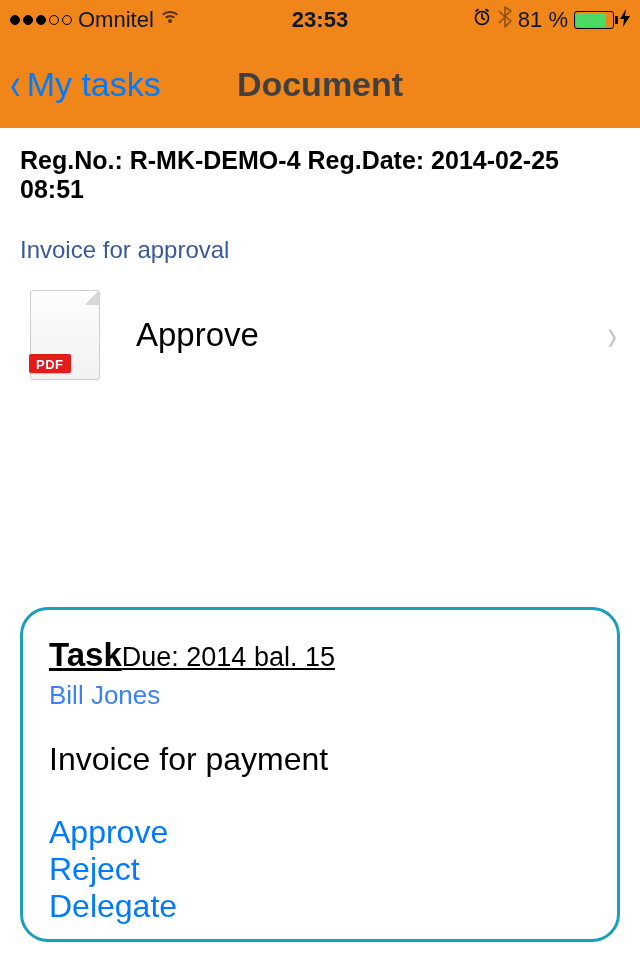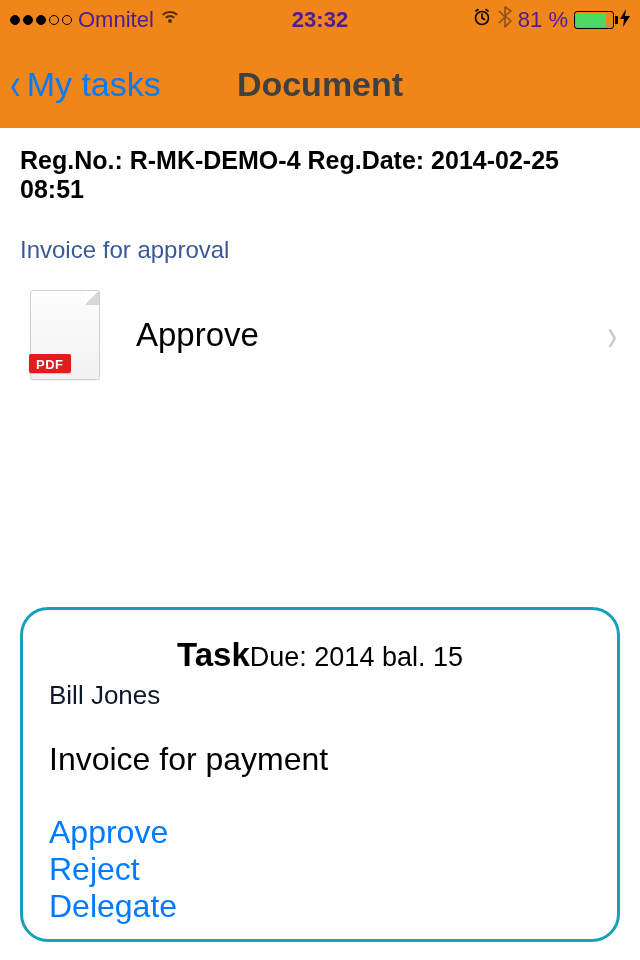--- a/index.html
+++ b/index.html
@@ -10,21 +10,21 @@
       background: #ffffff;
       overflow: hidden;
       position: relative;
     }
     .status-bar {
       height: 40px;
       background: #f08519;
       display: flex;
       align-items: center;
       padding: 0 10px;
-      color: #4c1d95;
+      color: #0f172a;
       font-size: 22px;
       font-weight: 400;
       justify-content: center;
     }
     .status-left { display: flex; align-items: center; gap: 6px; flex: 1; }
     .status-center { flex: 0; font-weight: 600; }
     .status-right { display: flex; align-items: center; gap: 6px; flex: 1; justify-content: flex-end; }
     .signal-dots { display: flex; gap: 3px; }
     .dot { width: 10px; height: 10px; border-radius: 50%; border: 1.5px solid #000; }
     .dot.filled { background: #000; }
@@ -93,24 +93,24 @@
       box-shadow: 0 1px 1px rgba(0,0,0,0.2);
       letter-spacing: 0.5px;
     }
     .file-name { font-size: 33px; color: #000; flex: 1; }
     .file-chevron { color: #c7c7cc; font-size: 44px; font-weight: 300; transform: scaleX(0.65); }
     .task-card {
       position: absolute; left: 20px; right: 20px; bottom: 18px;
       border: 3px solid #199fb8; border-radius: 28px;
       padding: 26px 26px 14px 26px;
     }
-    .task-header { display: flex; justify-content: center; align-items: baseline; }
+    .task-header { display: flex; justify-content: flex-start; align-items: baseline; text-decoration: underline; }
     .task-title { font-size: 33px; font-weight: 700; color: #000; }
     .task-due { font-size: 27px; color: #000; font-weight: 400; }
-    .task-person { font-size: 26px; color: #0f172a; margin-top: 6px; font-weight: 400; }
+    .task-person { font-size: 26px; color: #3b82f6; margin-top: 6px; font-weight: 400; }
     .task-desc { font-size: 32px; color: #000; margin-top: 30px; font-weight: 400; }
     .task-actions {
       display: flex; justify-content: space-around; margin-top: 36px;
       font-size: 32px; color: #007aff; font-weight: 400; flex-direction: column;
     }
     .task-actions span { cursor: pointer; }
     .bolt { font-size: 18px; }
   </style>
 </head>
 <body>
@@ -124,21 +124,21 @@
         <span class="dot"></span>
         <span class="dot"></span>
     </span>
     <span>Omnitel</span>
     <span class="wifi-icon">
       <svg width="20" height="16" viewBox="0 0 20 16">
           <path d="M10 14a2 2 0 100-4 2 2 0 000 4zm-5-6a8 8 0 0110 0l-1.5 1.5a6 6 0 00-7 0L5 8zm-3-3a12 12 0 0116 0l-1.5 1.5a10 10 0 00-13 0L2 5z" fill="#000" opacity="0.65"></path>
         </svg>
     </span>
   </div>
-  <div class="status-center">23:32</div>
+  <div class="status-center">23:53</div>
   <div class="status-right">
     <span>
       <svg width="20" height="20" viewBox="0 0 20 20">
           <circle cx="10" cy="11" r="6.5" fill="none" stroke="#000" stroke-width="1.6"></circle>
           <path d="M10 7v4l2.5 1.5" stroke="#000" stroke-width="1.6" fill="none" stroke-linecap="round"></path>
           <path d="M4 4l2-1.5M16 4l-2-1.5" stroke="#000" stroke-width="1.6" stroke-linecap="round"></path>
         </svg>
     </span>
     <span style="opacity:0.4;">
       <svg width="14" height="22" viewBox="0 0 14 22">

